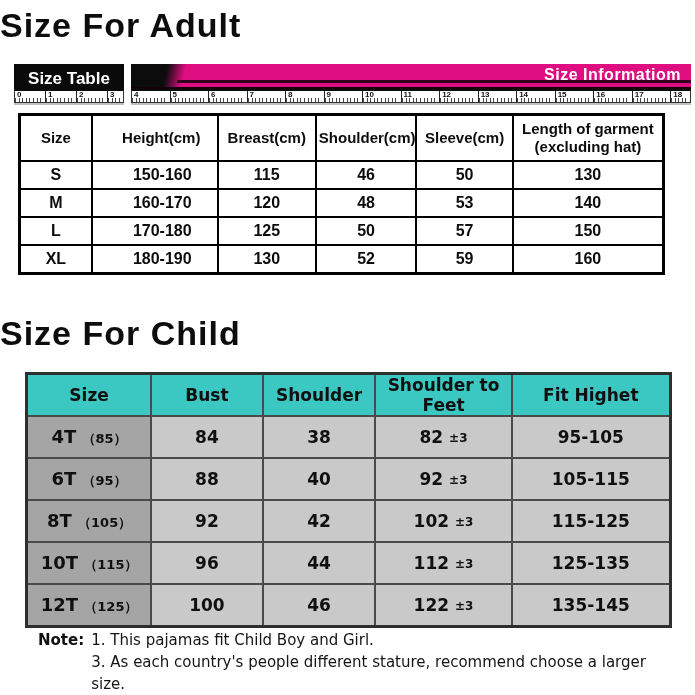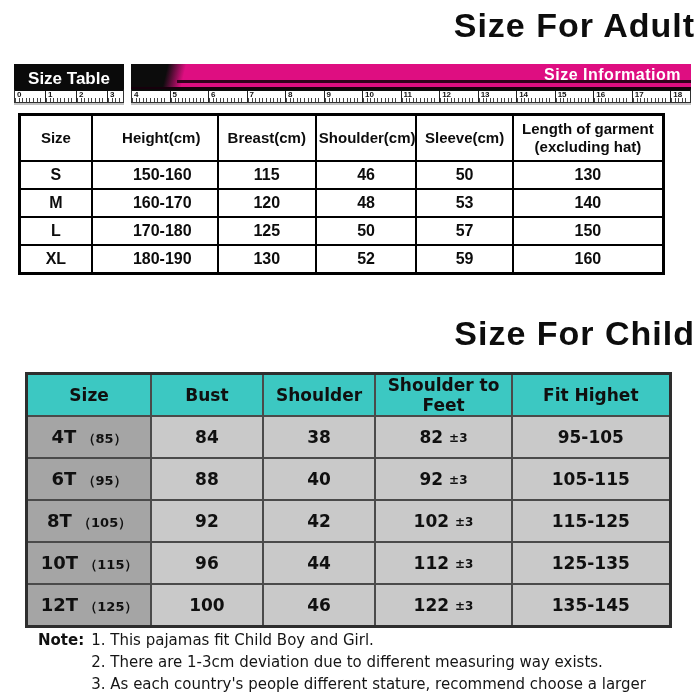--- a/index.html
+++ b/index.html
@@ -4,21 +4,21 @@
 <style>
   html,body{margin:0;padding:0;}
   body{
     width:695px;height:695px;position:relative;overflow:hidden;
     background:#ffffff;
     font-family:"Liberation Sans", sans-serif;
     color:#111;
   }
   
   .big-title{
-    position:absolute;left:0;width:695px;text-align:right;
+    position:absolute;left:0;width:695px;text-align:left;
     font-size:34px;font-weight:bold;letter-spacing:1px;color:#0d0d0d;
   }
   #adult-title{top:6px;}
   #child-title{top:314px;}
 
   
   .size-table-tab{
     position:absolute;left:14px;top:64px;width:110px;height:25px;
     background:#0a0a0a;color:#fff;font-weight:bold;font-size:17px;
     display:flex;align-items:flex-end;justify-content:center;
@@ -283,16 +283,15 @@
         <td class="col-3">122 <span class="pm">±3</span></td>
         <td class="col-4">135-145</td>
       </tr>
     </tbody>
   </table>
 
 <div class="notes">
   <span class="notes-label">Note:</span>
   <div class="notes-items">
       <div>1. This pajamas fit Child Boy and Girl.</div>
-      <div>2. There are 1-3cm deviation due to different measuring way exists.</div>
       <div>3. As each country's people different stature, recommend choose a larger size.</div>
     </div>
 </div>
 
 </body></html>

